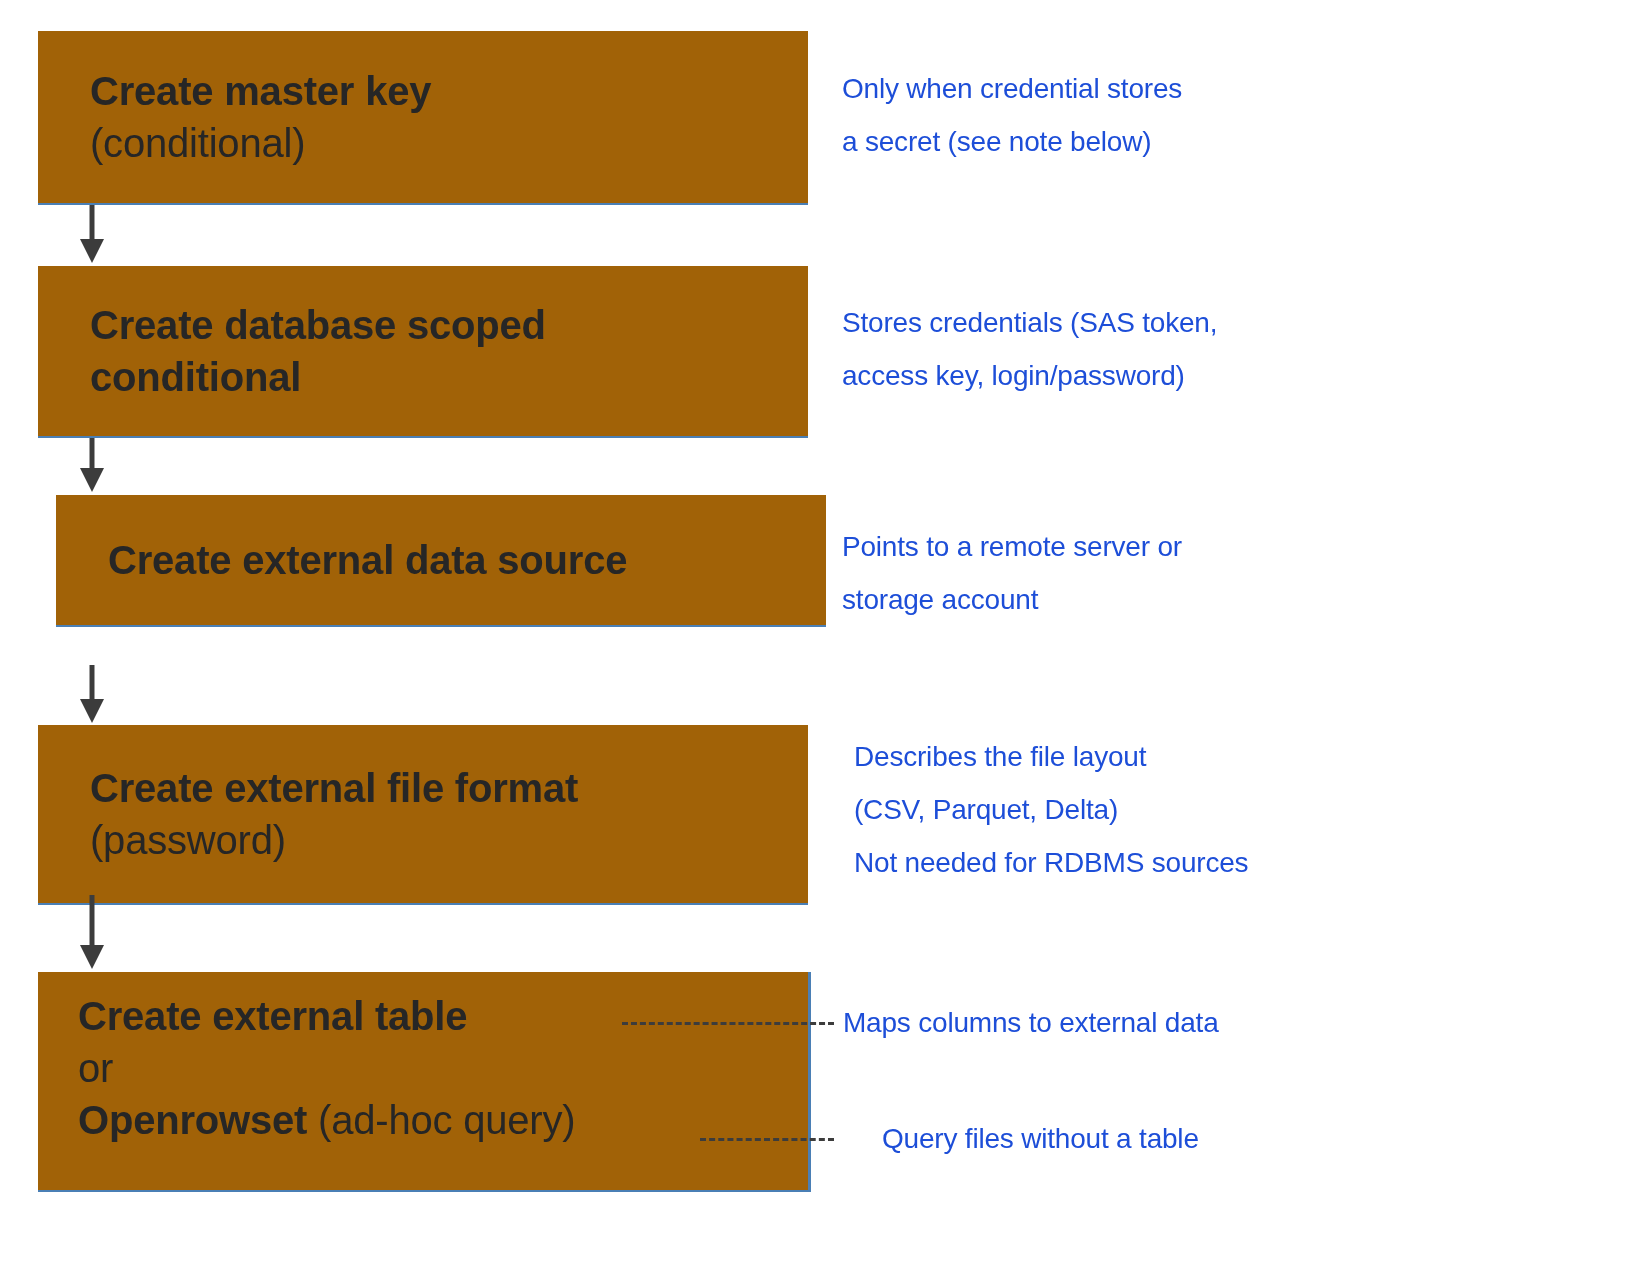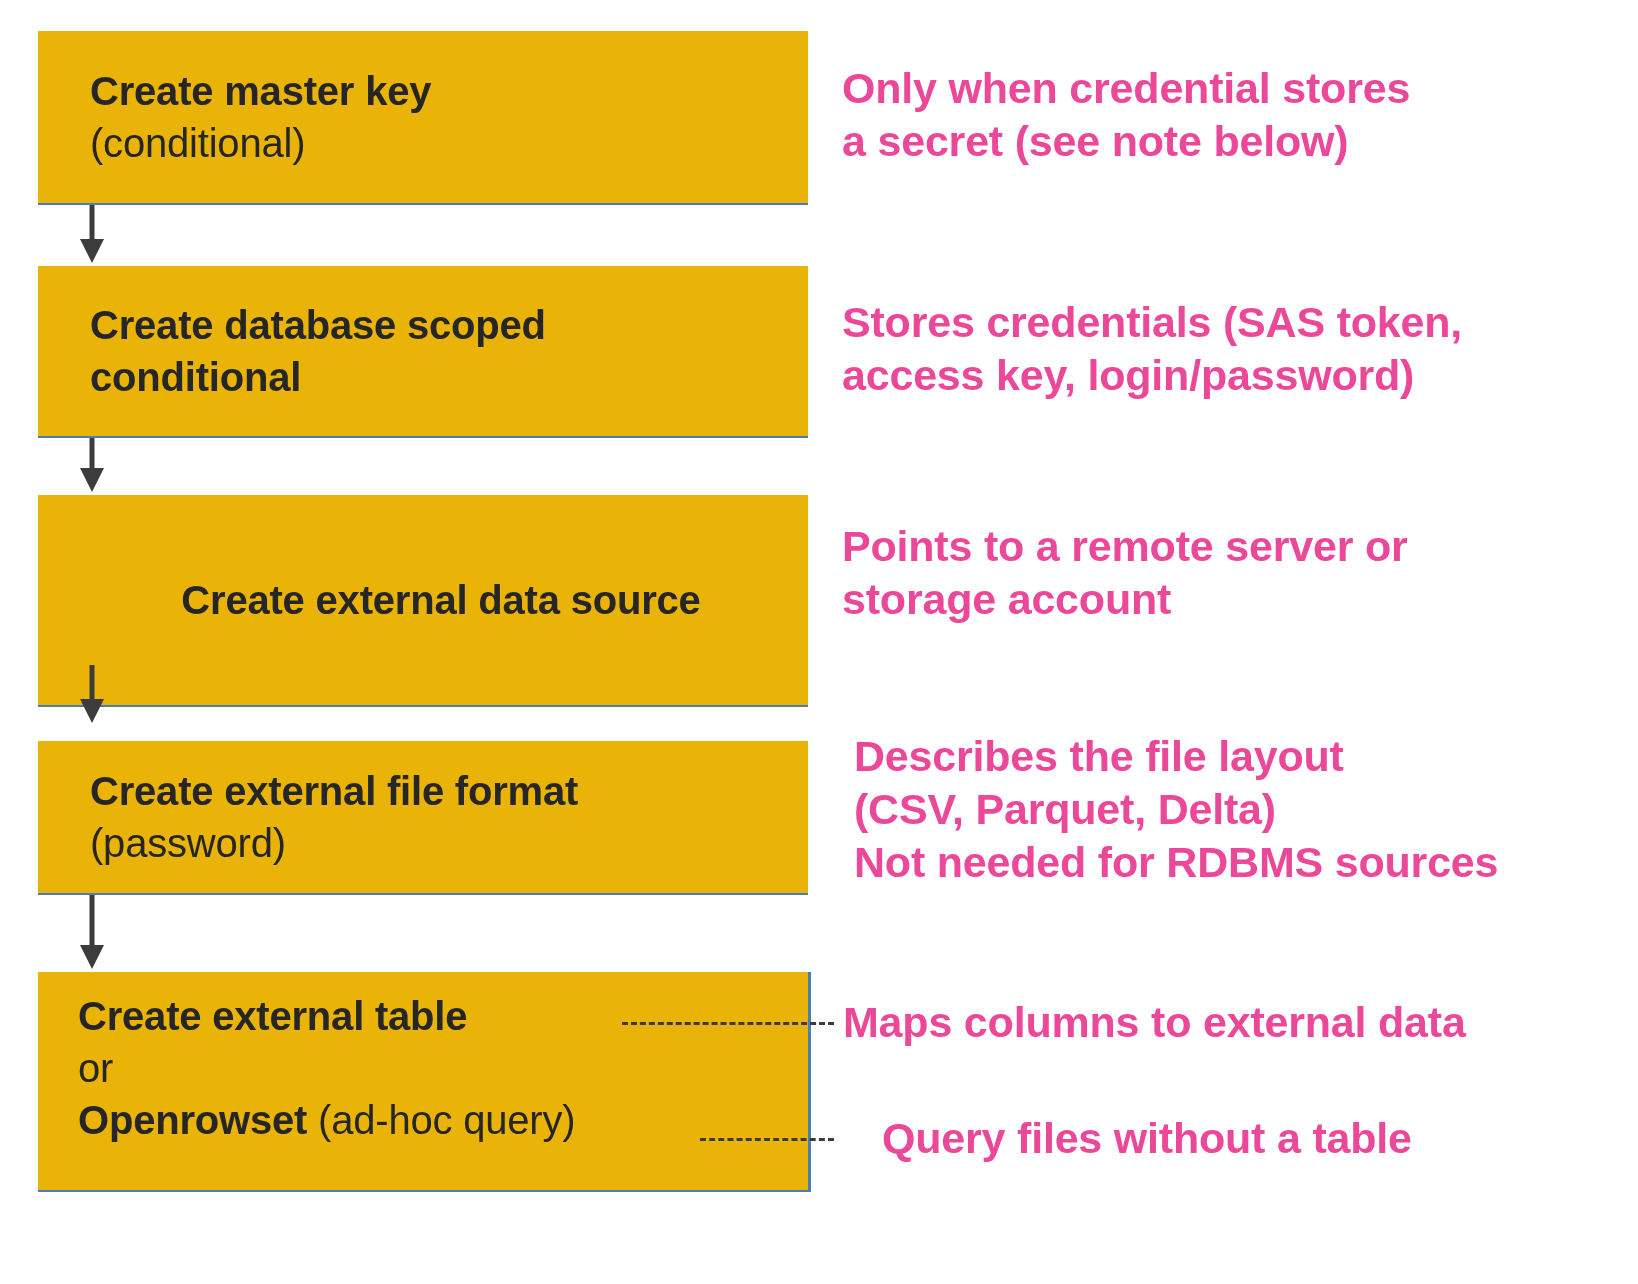--- a/index.html
+++ b/index.html
@@ -6,21 +6,21 @@
   body{
     width:1638px;height:1284px;position:relative;overflow:hidden;
     font-family:"Liberation Sans", sans-serif;
     color:#262626;
     -webkit-font-smoothing:antialiased;
   }
   #diagram{position:absolute;left:0;top:0;width:1638px;height:1284px;}
 
   .step-box{
     position:absolute;
-    background:#eab308;
+    background:#a16207;
     box-sizing:border-box;
     border-bottom:2px solid #4a7fb5;
     display:flex;
     flex-direction:column;
     justify-content:center;
     padding-left:52px;
     padding-right:16px;
   }
   .step-box.with-right{border-right:3px solid #4a7fb5;}
 
@@ -29,24 +29,24 @@
     line-height:52px;
     letter-spacing:-0.2px;
     white-space:nowrap;
     color:#262626;
   }
   .step-line.bold{font-weight:bold;}
   .step-line.norm{font-weight:normal;}
 
   .note{
     position:absolute;
-    font-size:43px;
+    font-size:28px;
     line-height:53px;
-    font-weight:bold;
-    color:#ec4899;
+    font-weight:normal;
+    color:#1d4ed8;
     white-space:nowrap;
     letter-spacing:-0.2px;
   }
   .note-line{display:block;}
 
   .arrow{position:absolute;}
 
   .dash{
     position:absolute;
     height:0;
@@ -84,35 +84,35 @@
   <div class="note" style="left:842px;top:296px;">
     <span class="note-line">Stores credentials (SAS token,</span>
     <span class="note-line">access key, login/password)</span>
   </div>
 
   <svg class="arrow" style="left:72px;top:438px;width:40px;height:58px;" viewBox="0 0 40 58">
     <line x1="20" y1="0" x2="20" y2="36" stroke="#3c3c3c" stroke-width="5"></line>
     <polygon points="20,54 8,30 32,30" fill="#3c3c3c"></polygon>
   </svg>
 
-  <div class="step-box" style="left:38px;top:495px;width:770px;height:212px;align-items:center;">
+  <div class="step-box" style="left:56px;top:495px;width:770px;height:132px;">
     <div class="step-line bold">Create external data source</div>
   </div>
 
   <div class="note" style="left:842px;top:520px;">
     <span class="note-line">Points to a remote server or</span>
     <span class="note-line">storage account</span>
   </div>
 
   <svg class="arrow" style="left:72px;top:665px;width:40px;height:62px;" viewBox="0 0 40 62">
     <line x1="20" y1="0" x2="20" y2="40" stroke="#3c3c3c" stroke-width="5"></line>
     <polygon points="20,58 8,34 32,34" fill="#3c3c3c"></polygon>
   </svg>
 
-  <div class="step-box" style="left:38px;top:725px;width:770px;height:154px;margin-top:16px;">
+  <div class="step-box" style="left:38px;top:725px;width:770px;height:180px;">
     <div class="step-line bold">Create external file format</div>
     <div class="step-line norm">(password)</div>
   </div>
 
   <div class="note" style="left:842px;top:730px;margin-left:12px;">
     <span class="note-line">Describes the file layout</span>
     <span class="note-line">(CSV, Parquet, Delta)</span>
     <span class="note-line">Not needed for RDBMS sources</span>
   </div>
 

